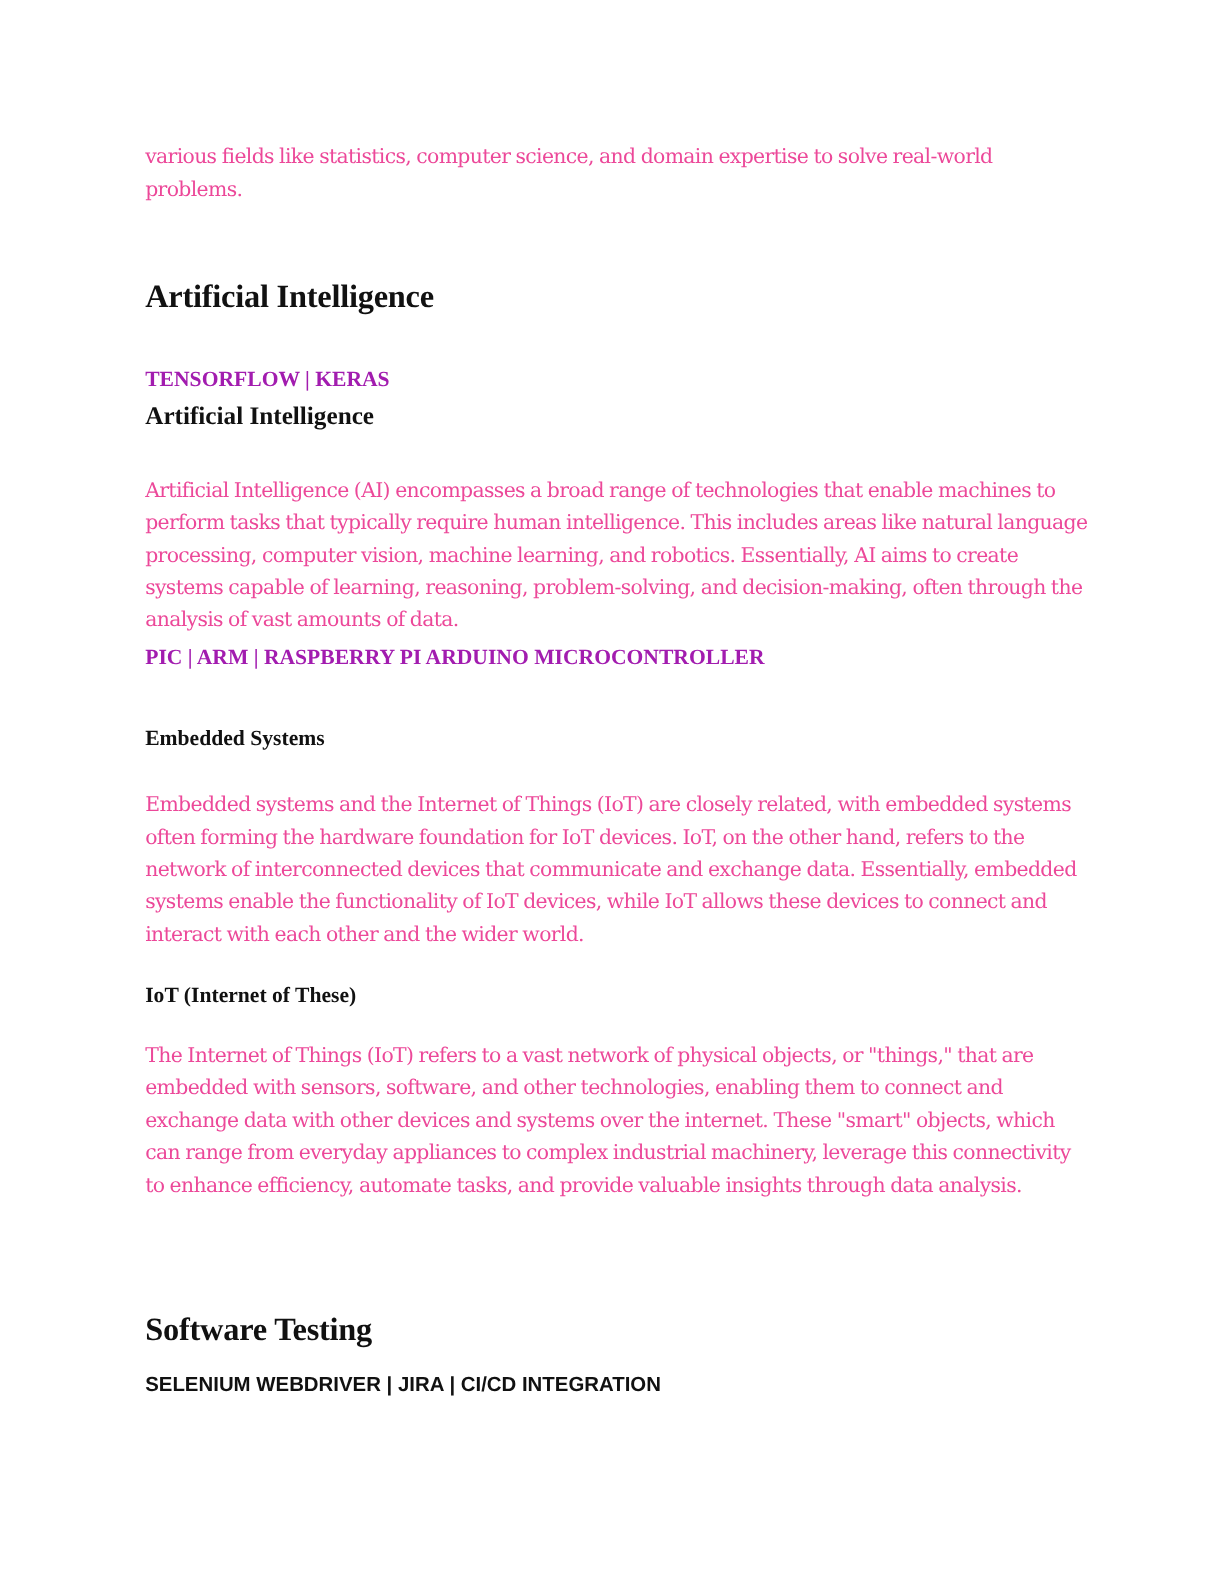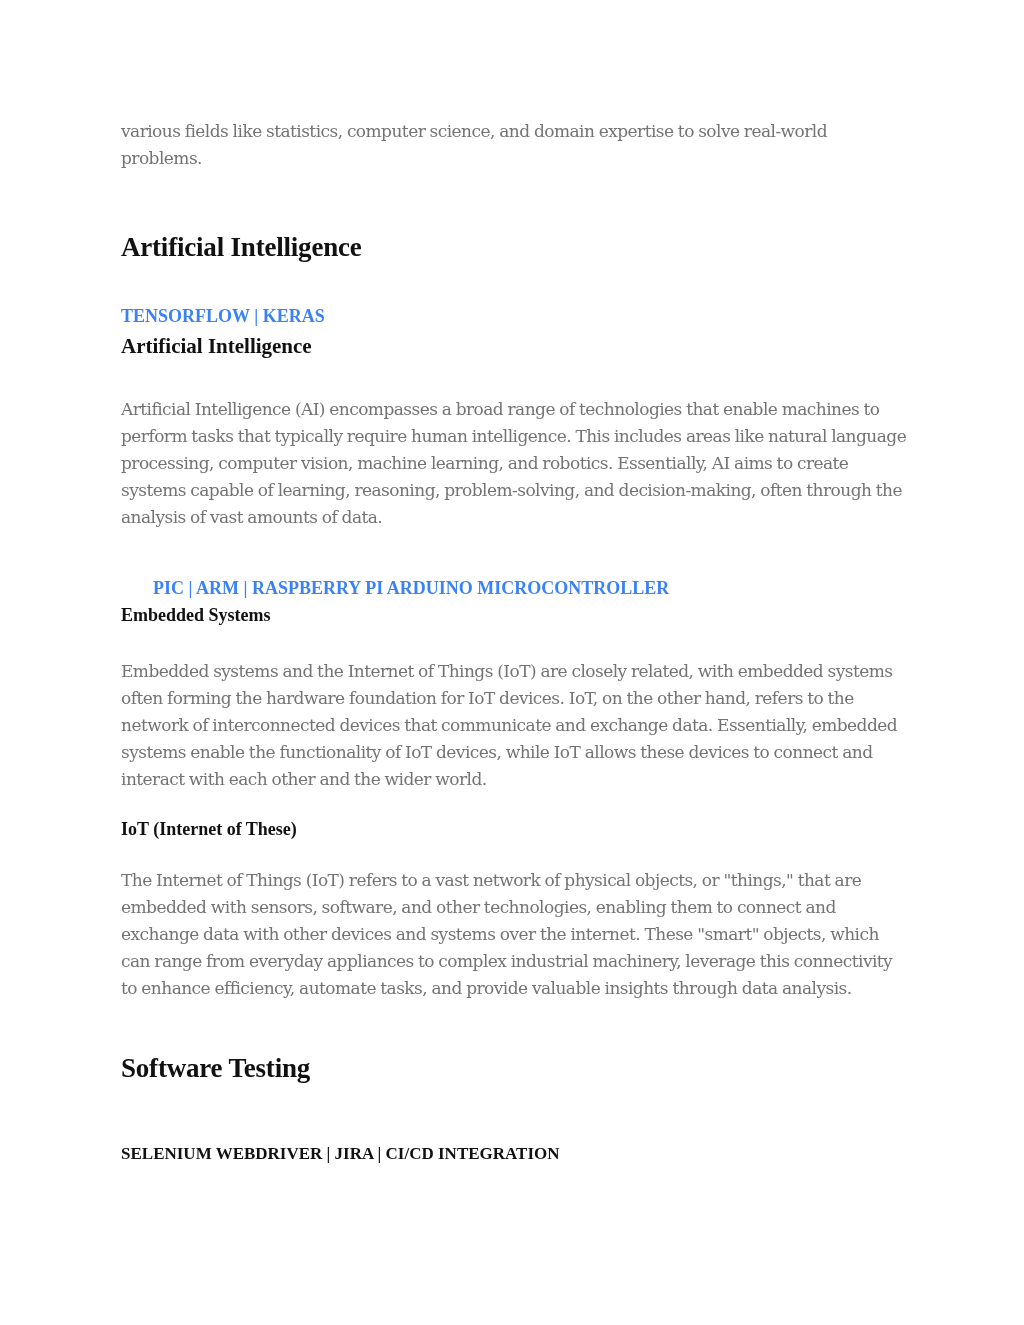--- a/index.html
+++ b/index.html
@@ -25,55 +25,55 @@
       position: absolute;
       left: 0;
       margin: 0;
     }
     .body-text {
       font-family: "DejaVu Serif", "Liberation Serif", serif;
       font-size: 17px;
       line-height: 27px;
       letter-spacing: -0.55px;
       word-spacing: -0.5px;
-      color: #737373;
+      color: #ec4899;
       width: 790px;
     }
     .h2 {
       font-family: "Liberation Serif", serif;
       font-size: 27px;
       font-weight: bold;
       line-height: 32px;
       letter-spacing: -0.2px;
       color: #111111;
     }
     .tag-serif {
       font-family: "Liberation Serif", serif;
       font-size: 18px;
       font-weight: bold;
       line-height: 22px;
-      color: #3b82f6;
+      color: #a21caf;
       letter-spacing: 0px;
     }
     .sub-serif {
       font-family: "Liberation Serif", serif;
       font-size: 21px;
       font-weight: bold;
       line-height: 26px;
       color: #111111;
     }
     .h4 {
       font-family: "Liberation Serif", serif;
       font-size: 18px;
       font-weight: bold;
       line-height: 22px;
       color: #111111;
     }
     .tag-sans {
-      font-family: Liberation Serif, serif;
+      font-family: Liberation Sans, sans-serif;
       font-size: 17px;
       font-weight: bold;
       line-height: 20px;
       color: #111111;
     }
   </style>
 </head>
 <body>
 
 <div class="page">
@@ -81,27 +81,27 @@
   <p class="abs body-text" style="top:118px;">various fields like statistics, computer science, and domain expertise to solve real-world problems.</p>
 
   <h2 class="abs h2" style="top:231px;">Artificial Intelligence</h2>
 
   <div class="abs tag-serif" style="top:305px;">TENSORFLOW | KERAS</div>
 
   <div class="abs sub-serif" style="top:333px;">Artificial Intelligence</div>
 
   <p class="abs body-text" style="top:396px;">Artificial Intelligence (AI) encompasses a broad range of technologies that enable machines to perform tasks that typically require human intelligence. This includes areas like natural language processing, computer vision, machine learning, and robotics. Essentially, AI aims to create systems capable of learning, reasoning, problem-solving, and decision-making, often through the analysis of vast amounts of data.</p>
 
-  <div class="abs tag-serif" style="top:577px;margin-left:32px;">PIC | ARM | RASPBERRY PI ARDUINO MICROCONTROLLER</div>
+  <div class="abs tag-serif" style="top:536px;">PIC | ARM | RASPBERRY PI ARDUINO MICROCONTROLLER</div>
 
   <h4 class="abs h4" style="top:604px;">Embedded Systems</h4>
 
   <p class="abs body-text" style="top:658px;">Embedded systems and the Internet of Things (IoT) are closely related, with embedded systems often forming the hardware foundation for IoT devices. IoT, on the other hand, refers to the network of interconnected devices that communicate and exchange data. Essentially, embedded systems enable the functionality of IoT devices, while IoT allows these devices to connect and interact with each other and the wider world.</p>
 
   <h4 class="abs h4" style="top:818px;">IoT (Internet of These)</h4>
 
   <p class="abs body-text" style="top:867px;">The Internet of Things (IoT) refers to a vast network of physical objects, or "things," that are embedded with sensors, software, and other technologies, enabling them to connect and exchange data with other devices and systems over the internet. These "smart" objects, which can range from everyday appliances to complex industrial machinery, leverage this connectivity to enhance efficiency, automate tasks, and provide valuable insights through data analysis.</p>
 
-  <h2 class="abs h2" style="top:1052px;">Software Testing</h2>
+  <h2 class="abs h2" style="top:1092px;">Software Testing</h2>
 
   <div class="abs tag-sans" style="top:1144px;">SELENIUM WEBDRIVER | JIRA | CI/CD INTEGRATION</div>
 
 </div>
 
 </body></html>

